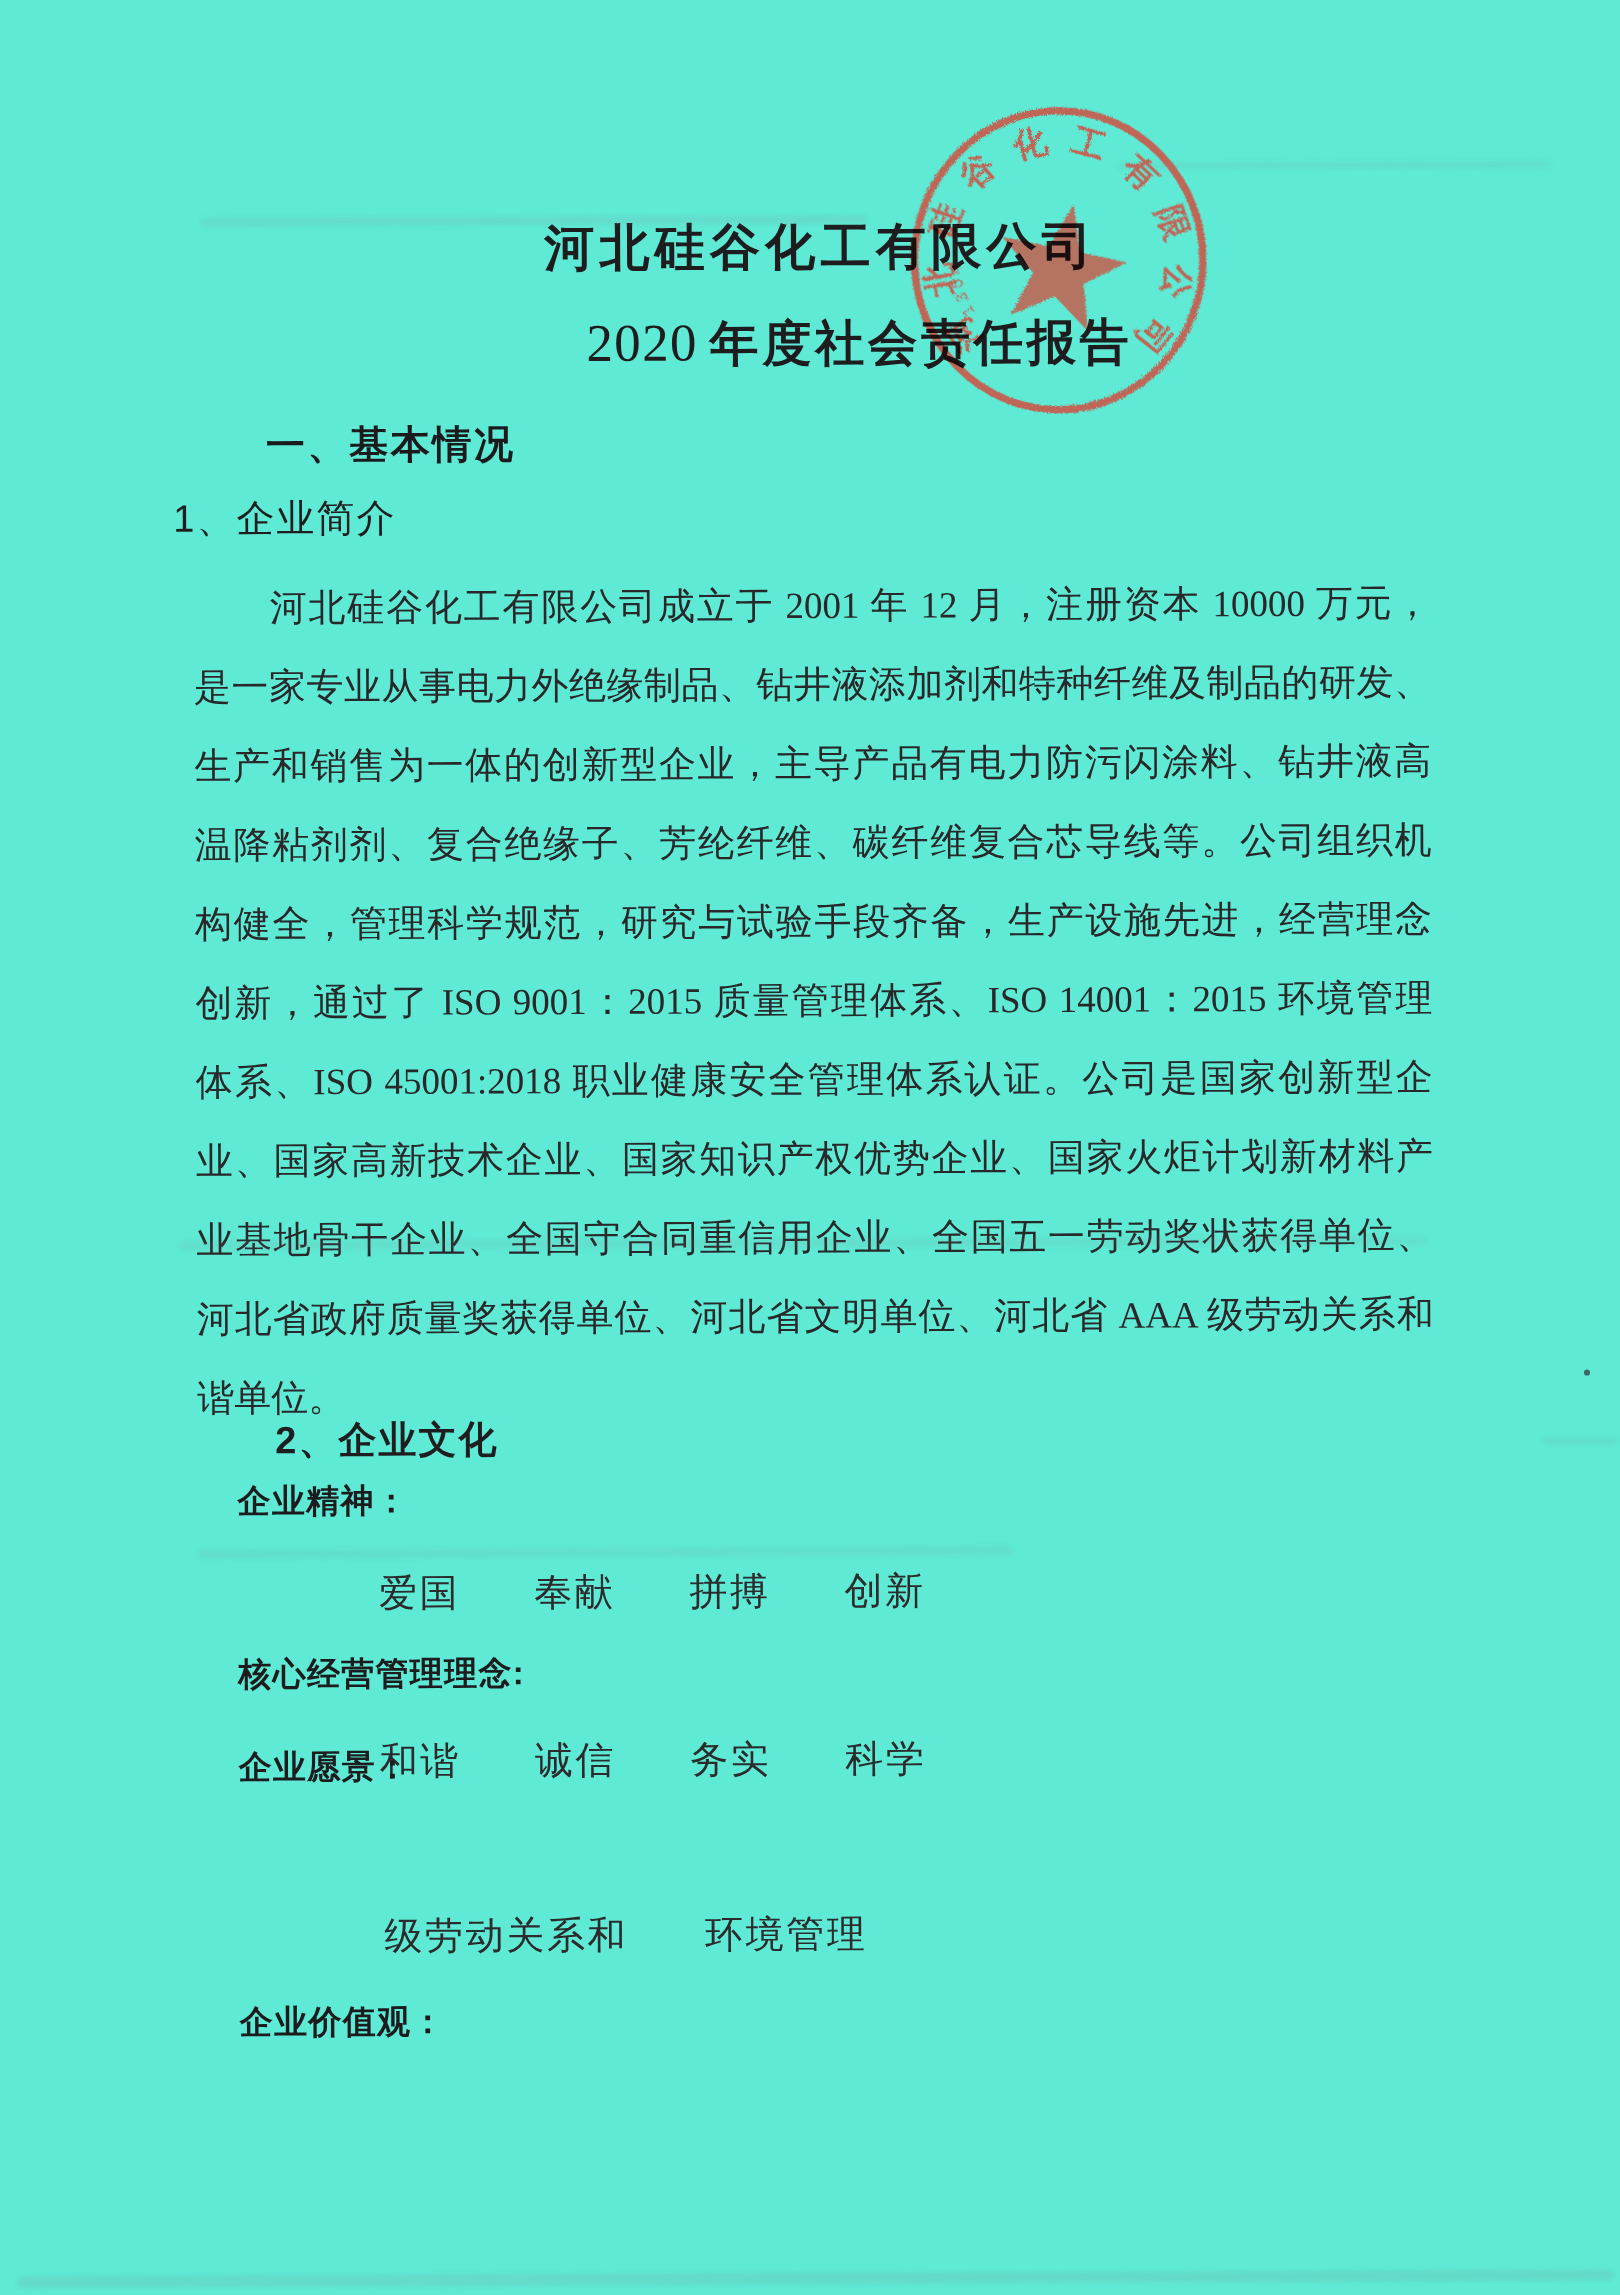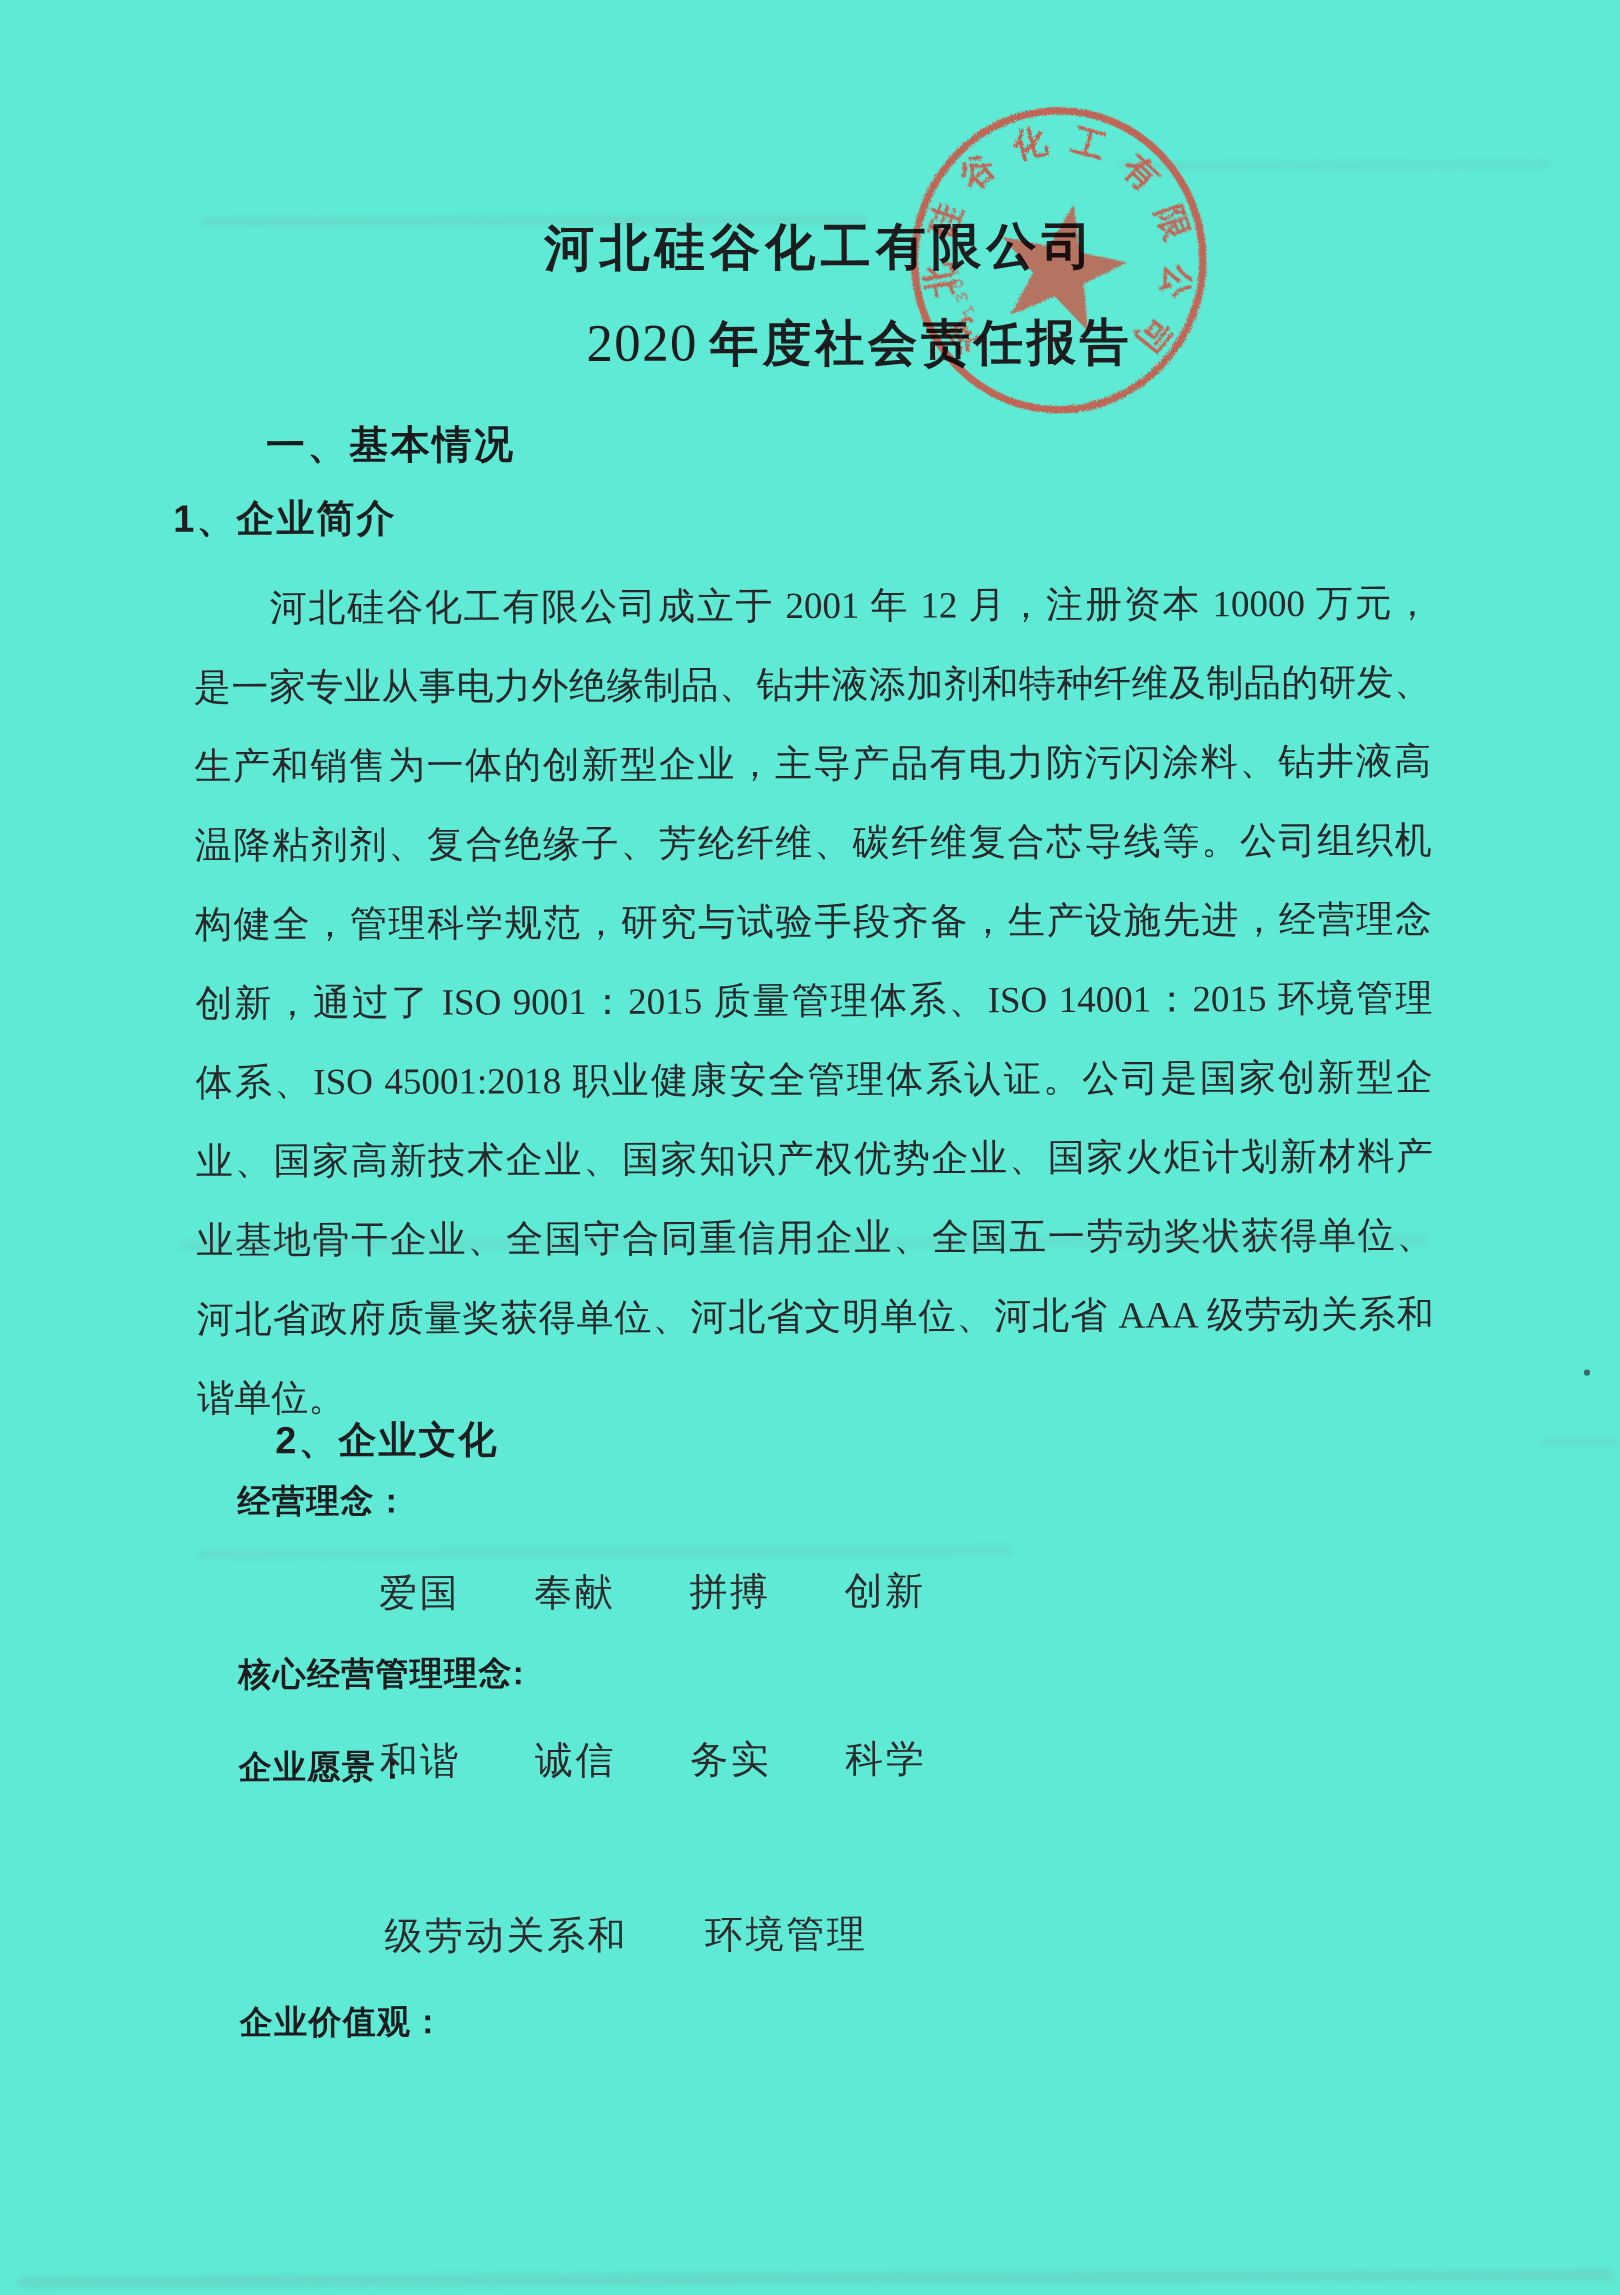--- a/index.html
+++ b/index.html
@@ -28,21 +28,21 @@
     font-size:53px;letter-spacing:1.3px;margin-right:11.8px;margin-left:48px;
   }
   
   .h-sec{
     position:absolute;left:269px;top:416px;
     font-family:"Liberation Sans",sans-serif;font-weight:700;
     font-size:39px;letter-spacing:2.6px;color:#1b1b1d;white-space:nowrap;
   }
   .h-sub1{
     position:absolute;left:176px;top:491px;
-    font-family:"Liberation Sans",sans-serif;font-weight:700;
+    font-family:"Liberation Sans",sans-serif;font-weight:400;
     font-size:38px;letter-spacing:2px;color:#1e1e20;white-space:nowrap;
   }
   .h-sub2{
     position:absolute;left:274px;top:1413px;
     font-family:Liberation Sans, sans-serif;font-weight:600;
     font-size:38px;letter-spacing:2px;color:#1e1e20;white-space:nowrap;
   }
   
   .para{position:absolute;left:196px;top:566px;width:1237px;}
   .pline{
@@ -94,21 +94,21 @@
       <div class="pline">创新，通过了 ISO 9001：2015 质量管理体系、ISO 14001：2015 环境管理</div>
       <div class="pline">体系、ISO 45001:2018 职业健康安全管理体系认证。公司是国家创新型企</div>
       <div class="pline">业、国家高新技术企业、国家知识产权优势企业、国家火炬计划新材料产</div>
       <div class="pline">业基地骨干企业、全国守合同重信用企业、全国五一劳动奖状获得单位、</div>
       <div class="pline">河北省政府质量奖获得单位、河北省文明单位、河北省 AAA 级劳动关系和</div>
       <div class="pline last">谐单位。</div>
     </div>
 
     <div class="h-sub2">2、企业文化</div>
 
-    <div class="clabel" style="top:1477px">经营理念：</div>
+    <div class="clabel" style="top:1477px">企业精神：</div>
     <div class="cvals" style="left:377px;top:1566px">
       <span>爱国</span>
       <span>奉献</span>
       <span>拼搏</span>
       <span>创新</span>
     </div>
 
     <div class="clabel" style="top:1650px">核心经营管理理念:</div>
     <div class="cvals" style="left:377px;top:1734px">
       <span>和谐</span>

